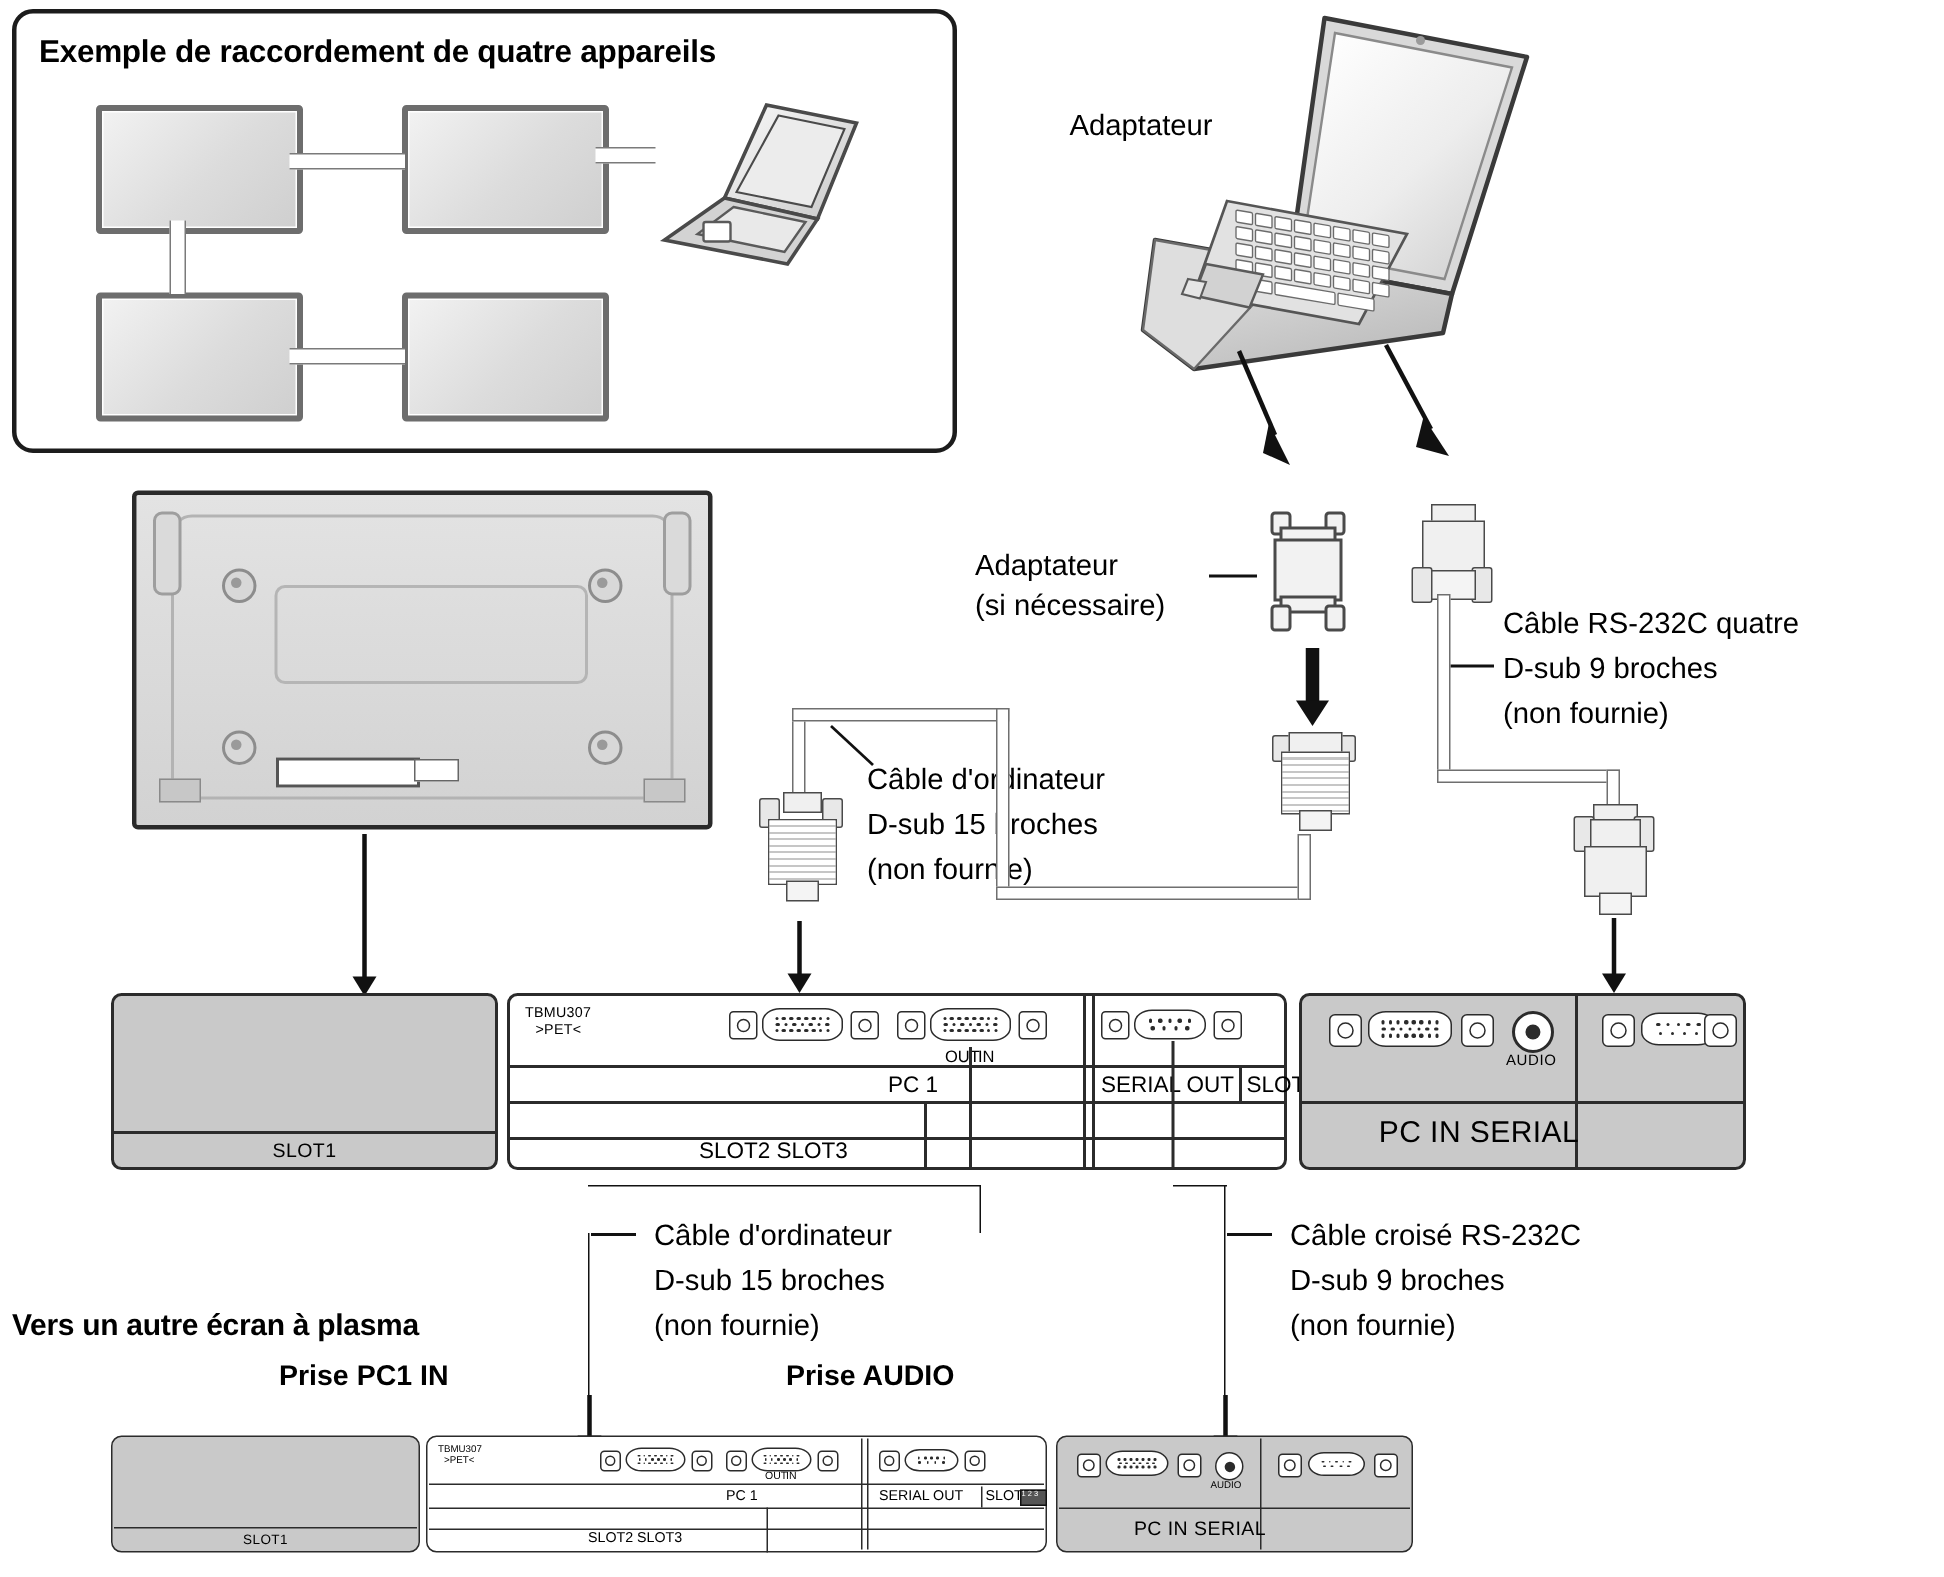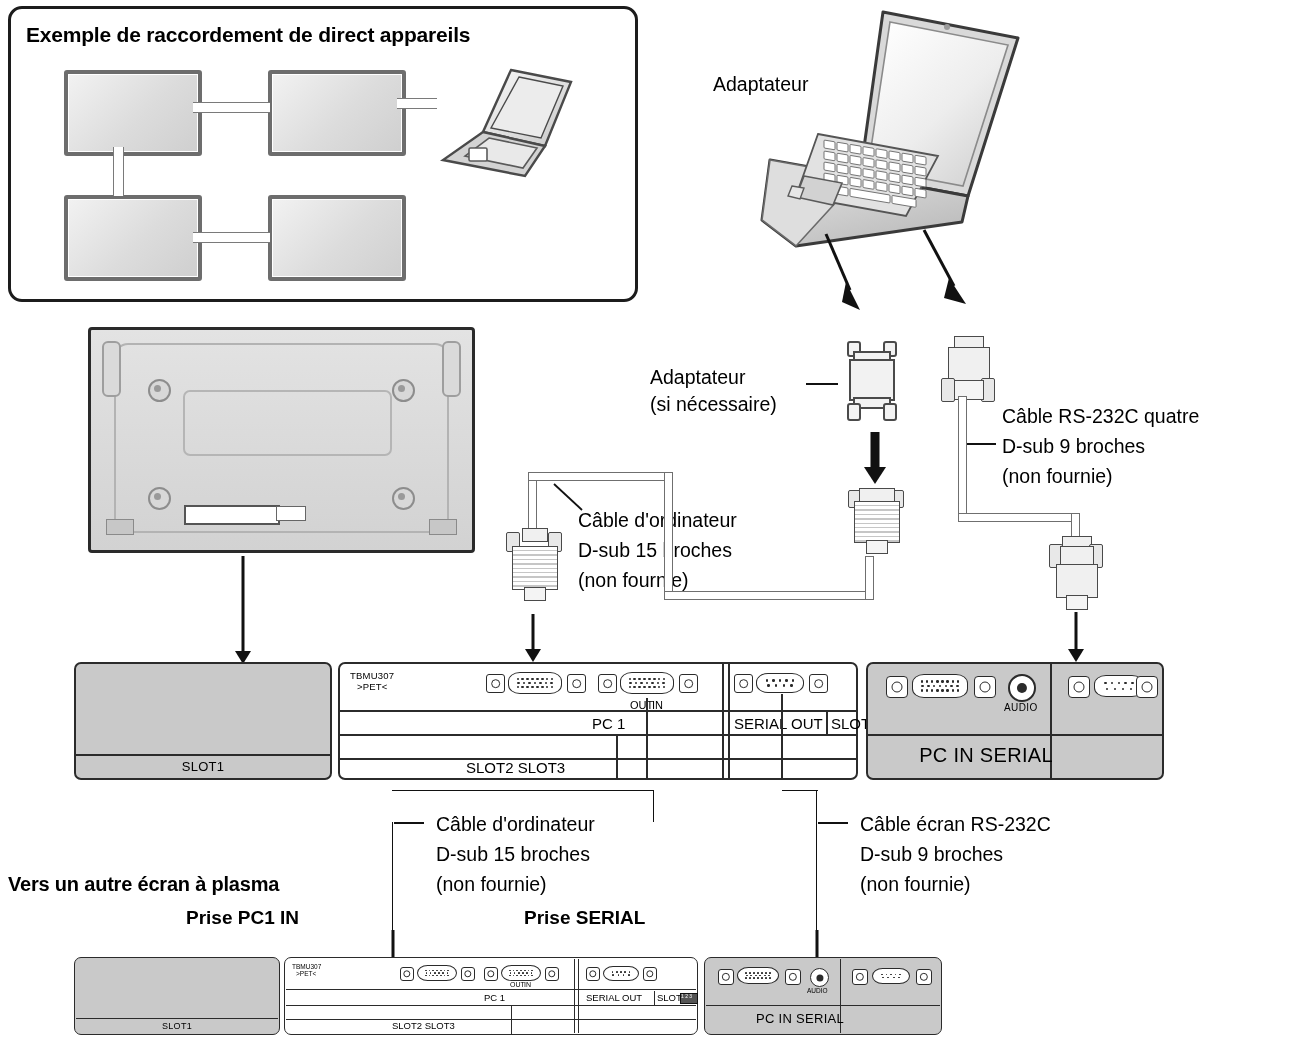--- a/index.html
+++ b/index.html
@@ -78,21 +78,21 @@
       width:0;height:0;border-left:8px solid transparent;border-right:8px solid transparent;border-top:13px solid #111;}
   .arrow-fat .head{border-left-width:11px;border-right-width:11px;border-top-width:17px;}
 
   .leader{position:absolute;border-left:1.6px solid #111;border-top:1.6px solid #111;box-sizing:border-box;}
   .tick{position:absolute;background:#111;height:1.6px;}
 </style>
 </head>
 <body>
 
 <div class="abs" id="example-box"></div>
-<div class="abs txt" id="example-title">Exemple de raccordement de direct appareils</div>
+<div class="abs txt" id="example-title">Exemple de raccordement de quatre appareils</div>
 
 <div class="mini-display" style="left:64px;top:70px;width:130px;height:78px;"></div>
 <div class="mini-display" style="left:268px;top:70px;width:130px;height:78px;"></div>
 <div class="mini-display" style="left:64px;top:195px;width:130px;height:78px;"></div>
 <div class="mini-display" style="left:268px;top:195px;width:130px;height:78px;"></div>
 
 <div class="mini-link" style="left:193px;top:102px;width:77px;height:9px;"></div>
 <div class="mini-link" style="left:397px;top:98px;width:40px;height:9px;"></div>
 <div class="mini-link v" style="left:113px;top:147px;width:9px;height:49px;"></div>
 <div class="mini-link" style="left:193px;top:232px;width:77px;height:9px;"></div>
@@ -502,39 +502,39 @@
   <div class="pnl-lbl" style="left:792px;top:82px;width:240px;font-size:20px;">PC IN SERIAL</div>
 </div>
 
 <div class="abs txt lbl" style="left:436px;top:812px;">Câble d'ordinateur</div>
 <div class="abs txt lbl" style="left:436px;top:842px;">D-sub 15 broches</div>
 <div class="abs txt lbl" style="left:436px;top:872px;">(non fournie)</div>
 <div class="tick" style="left:394px;top:822px;width:30px;"></div>
 <div class="leader" style="left:392px;top:822px;width:1px;height:110px;border-top:0;"></div>
 <div class="leader" style="left:392px;top:790px;width:262px;height:32px;border-left:0;border-right:1.6px solid #111;"></div>
 
-<div class="abs txt lbl" style="left:860px;top:812px;">Câble écran RS-232C</div>
+<div class="abs txt lbl" style="left:860px;top:812px;">Câble croisé RS-232C</div>
 <div class="abs txt lbl" style="left:860px;top:842px;">D-sub 9 broches</div>
 <div class="abs txt lbl" style="left:860px;top:872px;">(non fournie)</div>
 <div class="tick" style="left:818px;top:822px;width:30px;"></div>
 <div class="leader" style="left:816px;top:790px;width:1px;height:142px;border-top:0;"></div>
 <div class="leader" style="left:782px;top:790px;width:36px;height:1px;border-left:0;"></div>
 
 <div class="arrow-down" style="left:383px;top:930px;width:20px;height:40px;">
   <div class="stem" style="width:3px;height:28px;"></div>
     <div class="head"></div>
 </div>
 <div class="arrow-down" style="left:807px;top:930px;width:20px;height:40px;">
   <div class="stem" style="width:3px;height:28px;"></div>
     <div class="head"></div>
 </div>
 
 <div class="abs txt" style="left:8px;top:872px;font-size:20px;font-weight:bold;letter-spacing:-0.2px;">Vers un autre écran à plasma</div>
 <div class="abs txt" style="left:186px;top:906px;font-size:19px;font-weight:bold;">Prise PC1 IN</div>
-<div class="abs txt" style="left:524px;top:906px;font-size:19px;font-weight:bold;">Prise SERIAL</div>
+<div class="abs txt" style="left:524px;top:906px;font-size:19px;font-weight:bold;">Prise AUDIO</div>
 
 <div class="panel-wrap" style="left:74px;top:957px;width:868px;height:82px;transform-origin:0 0;">
 
   <div class="pnl pnl-grey" style="left:0px;top:0px;width:206px;height:78px;border-width:1.6px;"></div>
   <div class="hr" style="left:2px;top:61px;width:202px;height:1.2px;"></div>
   <div class="pnl-lbl" style="left:0px;top:64px;width:206px;font-size:9px;">SLOT1</div>
 
   <div class="pnl" style="left:210px;top:0px;width:414px;height:78px;border-width:1.6px;"></div>
   <div class="abs txt" style="left:218px;top:6px;font-size:6.5px;">TBMU307</div>
   <div class="abs txt" style="left:222px;top:13px;font-size:6.5px;">&gt;PET&lt;</div>

